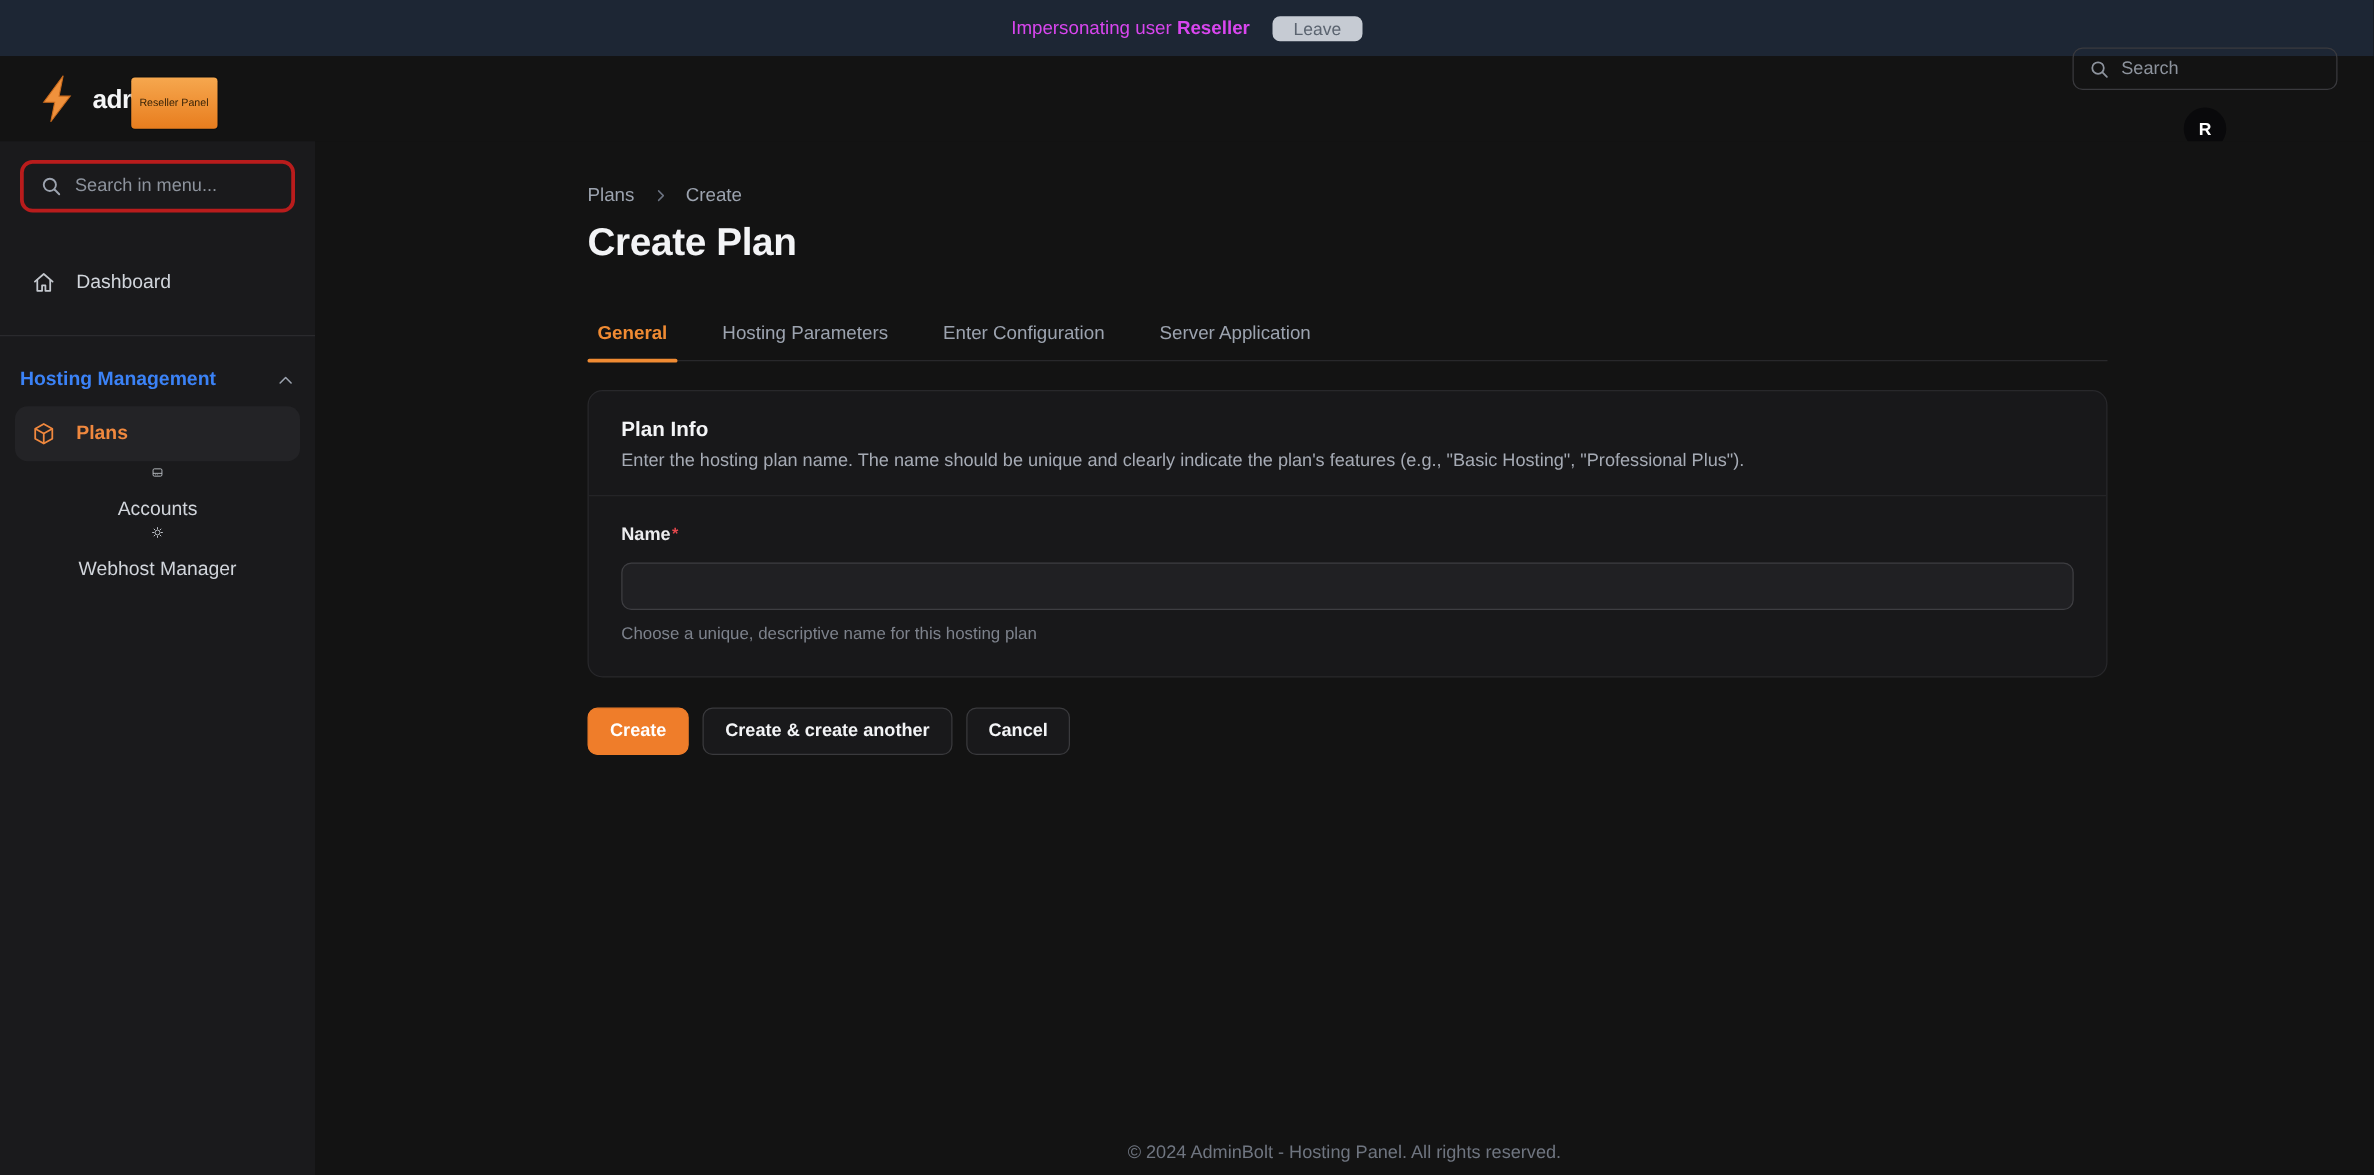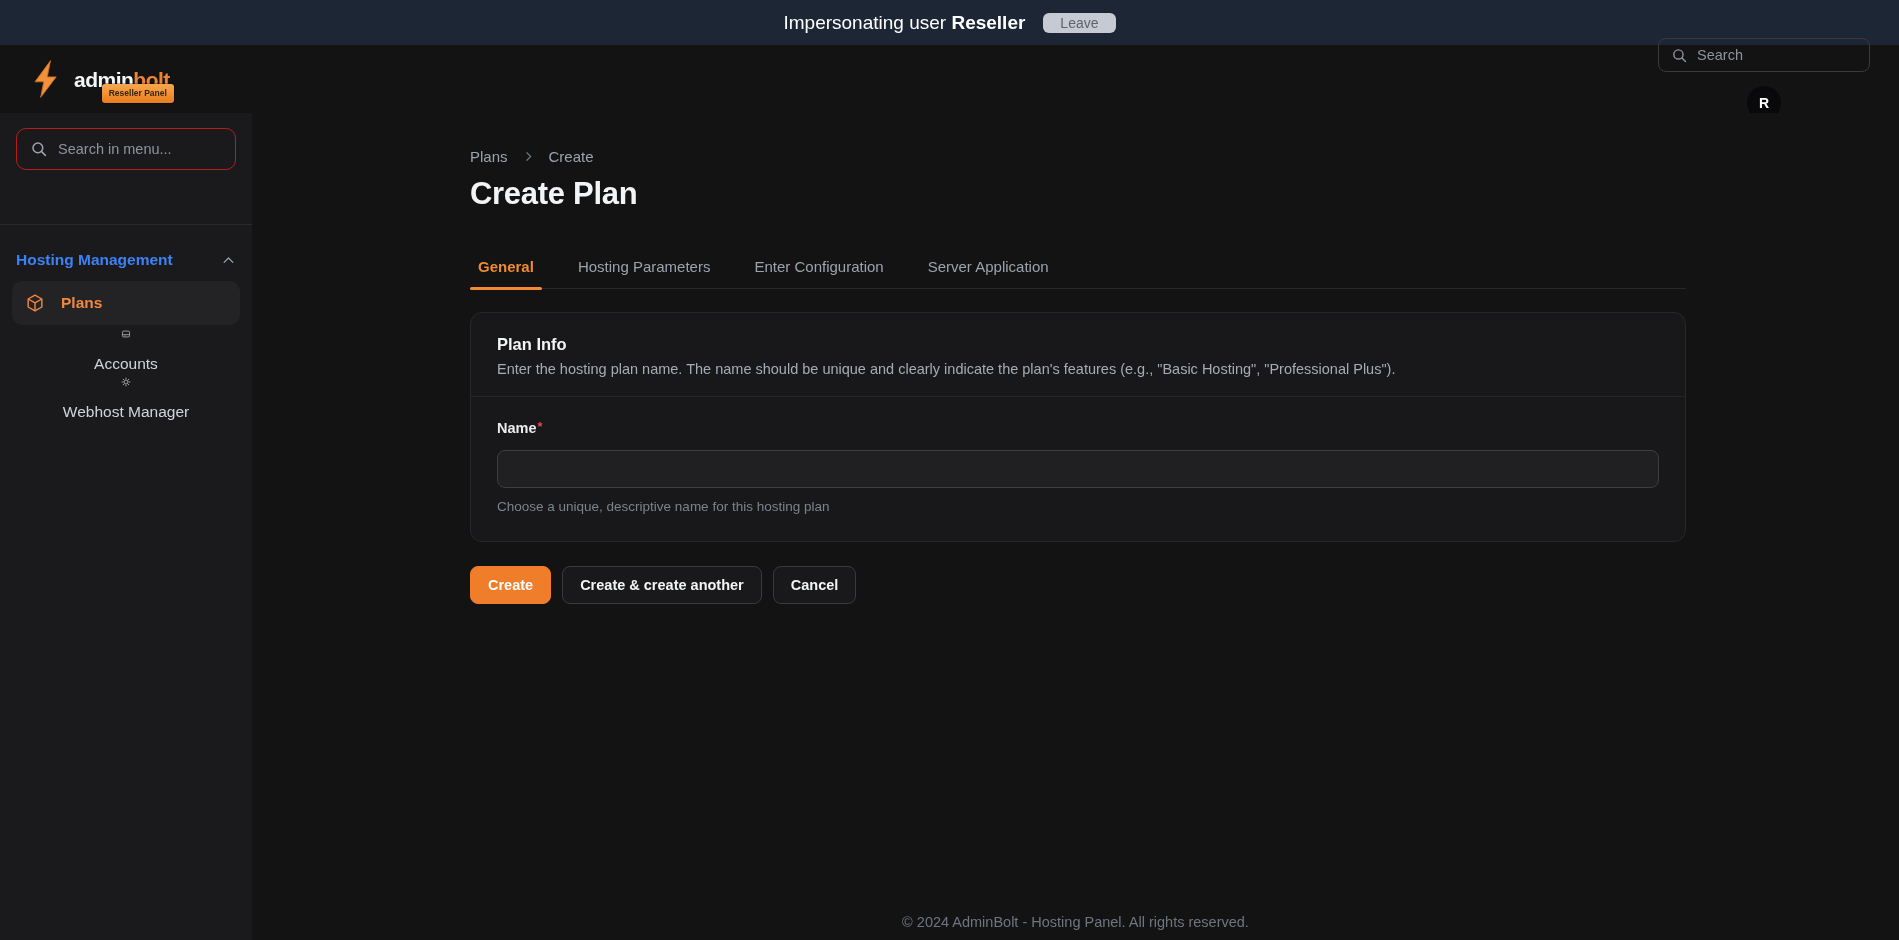--- a/index.html
+++ b/index.html
@@ -9,21 +9,21 @@
     background:#131313;
     color:#e5e7eb;
     -webkit-font-smoothing:antialiased;
   }
 
   
   .imp-bar {
     height:45px; background:#1d2634;
     display:flex; align-items:center; justify-content:center; gap:18px;
   }
-  .imp-text { font-size:19px; color:#ffffff; }
+  .imp-text { font-size:15px; color:#d946ef; }
   .imp-text b { font-weight:700; }
   .leave-btn {
     height:20px; padding:0 17px; border:none; border-radius:6px;
     background:#c6cbd3; color:#5b6470; font-size:14px; font-weight:500;
     font-family:inherit; cursor:pointer;
   }
 
   
   .topbar {
     height:68px; background:#131313;
@@ -32,22 +32,22 @@
   }
   .logo { display:flex; align-items:center; gap:10px; }
   .logo-bolt { width:34px; height:40px; }
   .logo-textwrap { position:relative; line-height:1; }
   .logo-word { font-size:21px; font-weight:800; letter-spacing:-0.5px; }
   .logo-word .w1 { color:#f5f6f7; }
   .logo-word .w2 { color:#ef8332; }
   .logo-badge {
     position:absolute; right:-4px; bottom:-13px;
     background:linear-gradient(180deg,#f6a74e,#e87d1e);
-    color:#3a2408; font-size:8.5px; font-weight:700;
-    padding:5px 7px; border-radius:3px; white-space:nowrap;
+    color:#3a2408; font-size:8.5px; font-weight:400;
+    padding:16px 7px; border-radius:3px; white-space:nowrap;
     box-shadow:0 0 0 1px rgba(0,0,0,.25);
   }
   .topbar-right { display:flex; align-items:center; gap:14px;flex-direction:column; }
   .hdr-search {
     width:212px; height:34px; border:1px solid #3a3a3e; border-radius:8px;
     display:flex; align-items:center; gap:9px; padding:0 12px;
     background:transparent;
   }
   .hdr-search input, .menu-search input {
     flex:1; background:transparent; border:none; outline:none;
@@ -61,21 +61,21 @@
   }
 
   
   .layout { display:flex; height:827px; }
   .sidebar {
     width:252px; background:#1a1a1c; height:100%;
     display:flex; flex-direction:column; flex-shrink:0;
   }
   .menu-search {
     margin:15px 16px 0 16px; height:42px;
-    border:1px solid #b91c1c; border-radius:10px;
+    border:3px solid #b91c1c; border-radius:10px;
     display:flex; align-items:center; gap:10px; padding:0 13px;
   }
   .side-nav { margin-top:34px; }
   .side-item {
     height:44px; margin:0 12px; border-radius:10px;
     display:flex; align-items:center; gap:16px; padding:0 13px;
     color:#d1d5db; font-size:15.5px; cursor:pointer;
   }
   .side-item .lbl { flex:1; }
   .side-item.active { background:#232326; color:#f0883e; font-weight:600; }
@@ -181,20 +181,27 @@
   <aside class="sidebar">
     <div class="menu-search">
       <svg width="18" height="18" viewBox="0 0 24 24">
         <circle cx="10.5" cy="10.5" r="6.5" fill="none" stroke="#9ca3af" stroke-width="2"></circle>
         <line x1="15.5" y1="15.5" x2="20.5" y2="20.5" stroke="#9ca3af" stroke-width="2" stroke-linecap="round"></line>
       </svg>
       <input type="text" placeholder="Search in menu..." style="">
     </div>
 
     <nav class="side-nav">
+      <div class="side-item">
+        <svg width="20" height="20" viewBox="0 0 24 24" class="icon-g">
+          <path d="M3.5 11.2L12 3.8l8.5 7.4" fill="none" stroke="currentColor" stroke-width="1.7" stroke-linecap="round" stroke-linejoin="round"></path>
+          <path d="M5.8 9.8V20h4.6v-5.2h3.2V20h4.6V9.8" fill="none" stroke="currentColor" stroke-width="1.7" stroke-linecap="round" stroke-linejoin="round"></path>
+        </svg>
+        <span class="lbl">Dashboard</span>
+      </div>
 
       <hr class="side-divider">
 
       <div class="section-head">
         <span>Hosting Management</span>
         <svg width="15" height="15" viewBox="0 0 24 24">
           <path d="M5 15l7-7 7 7" fill="none" stroke="#9ca3af" stroke-width="2" stroke-linecap="round" stroke-linejoin="round"></path>
         </svg>
       </div>
 

